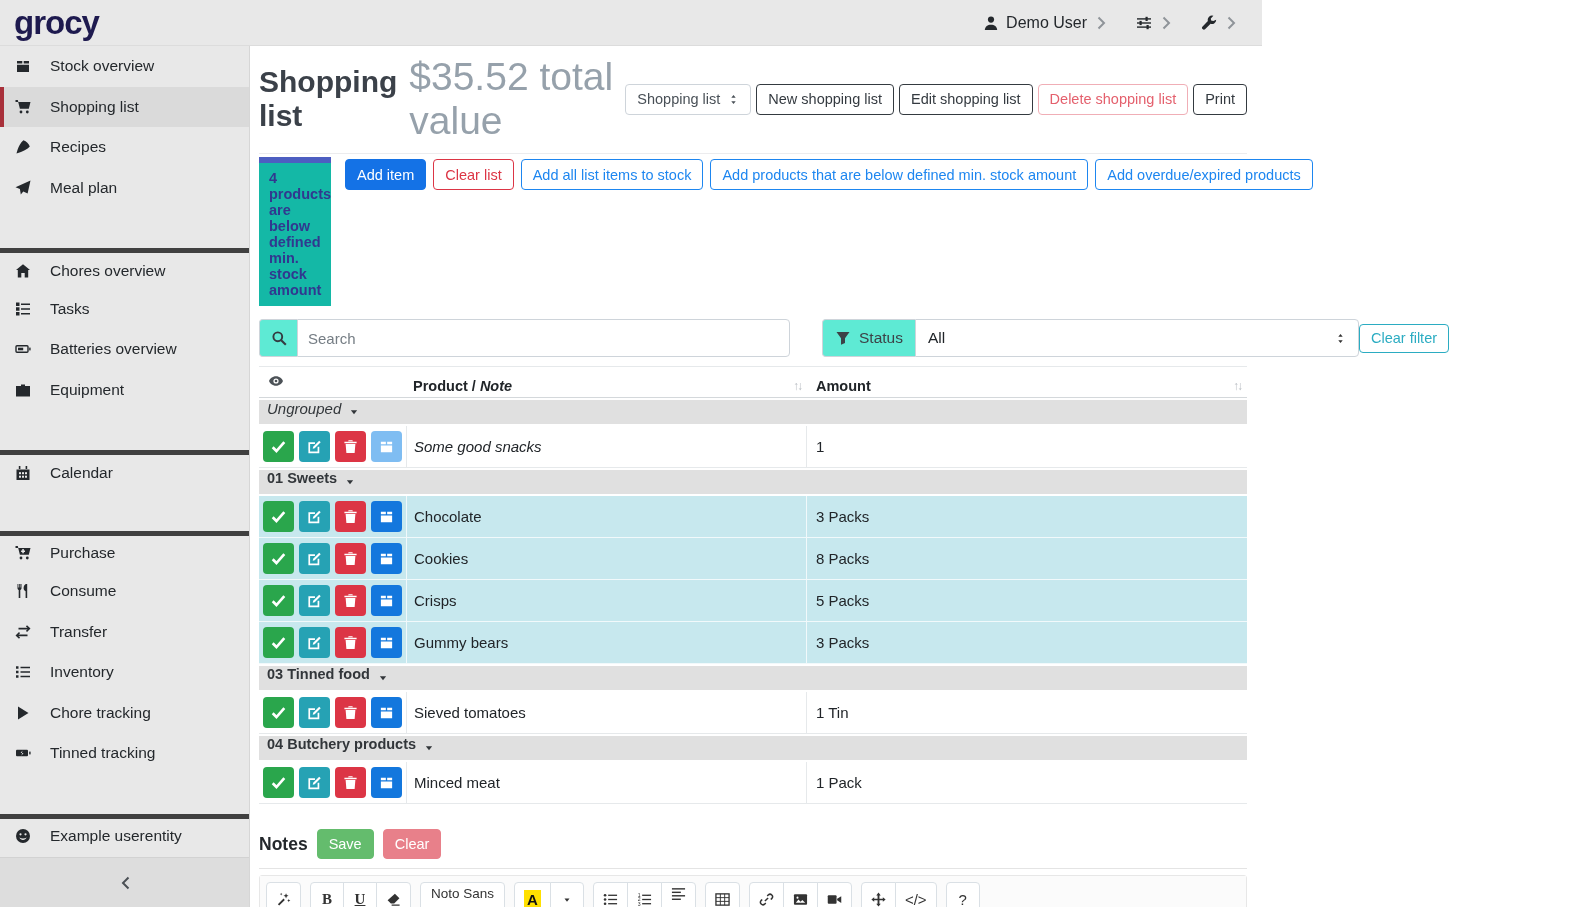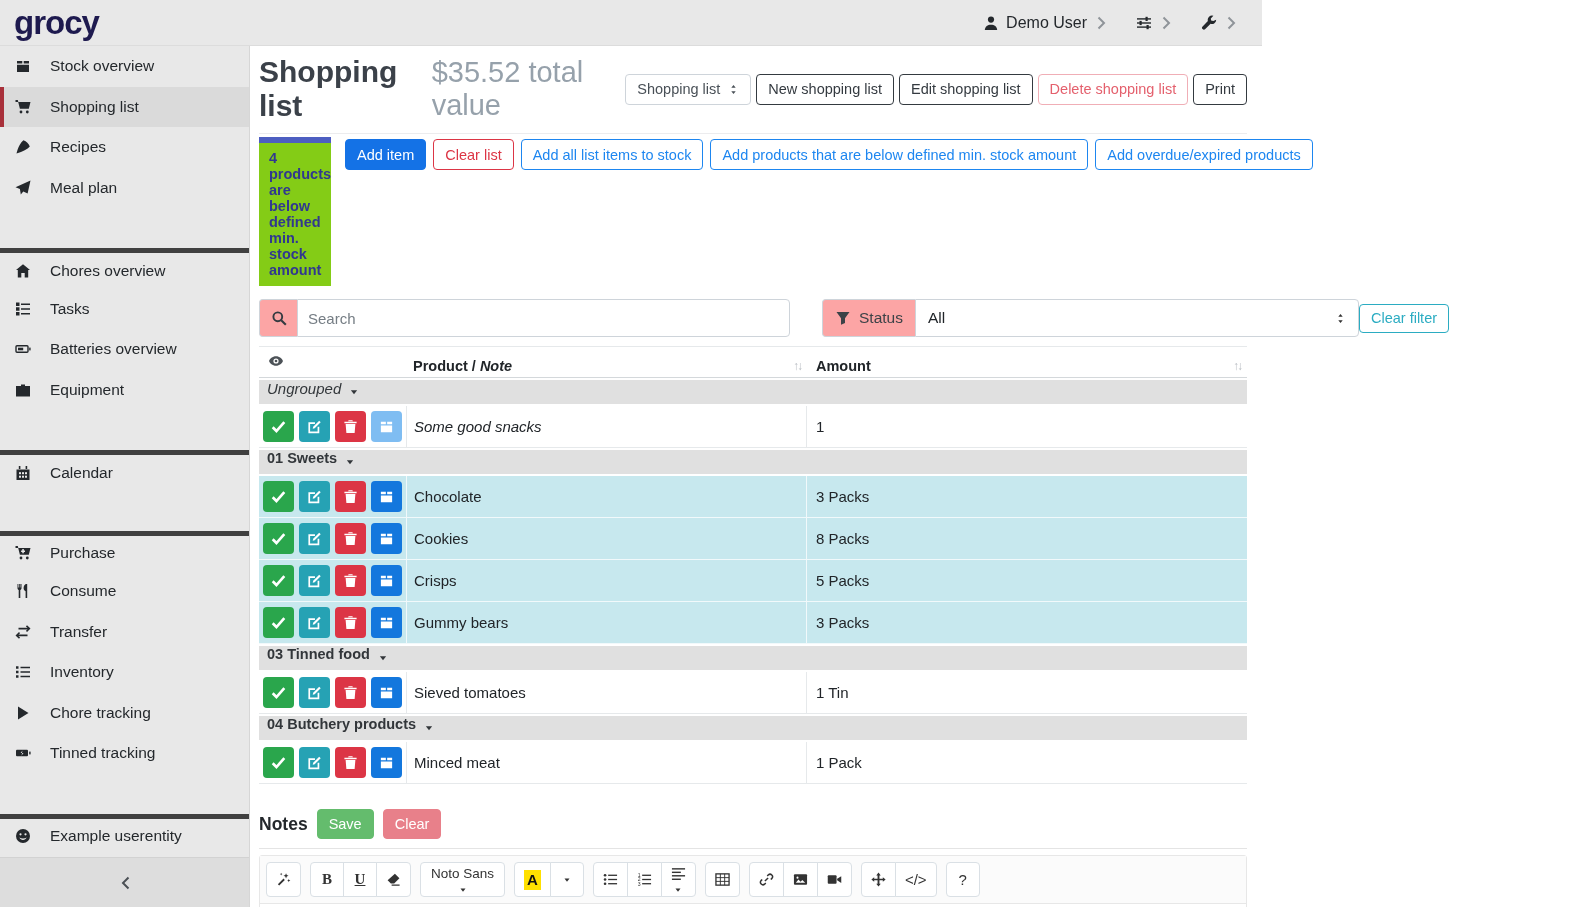--- a/index.html
+++ b/index.html
@@ -30,46 +30,46 @@
     border-top:1px solid #d2d2d2; display:flex; align-items:center; justify-content:center; cursor:pointer; }
   .collapse-bar svg { width:13px; height:13px; color:#4a4f54; }
 
   .icn { display:inline-flex; align-items:center; justify-content:center; }
   .icn svg { width:16px; height:16px; fill:currentColor; }
 
   
   .main { flex:1; background:#fff; padding:0 15px 0 9px; display:flex; flex-direction:column; min-width:0; }
   .page-head { display:flex; align-items:center; padding:9px 0 10px 0; border-bottom:1px solid #ececee; }
   .page-title { font-size:30px; font-weight:700; color:#3b4149; }
-  .page-sub { font-size:29px; font-weight:400; color:#96a1ab; margin-left:12px; }
+  .page-sub { font-size:39px; font-weight:400; color:#96a1ab; margin-left:12px; }
   .head-btns { margin-left:auto; display:flex; gap:5px; align-items:center; }
 
   .btn { display:inline-flex; align-items:center; justify-content:center; height:31px; padding:0 11px;
     font-size:14.5px; border-radius:4px; background:#fff; border:1px solid #343a40; color:#343a40;
     cursor:pointer; white-space:nowrap; }
   .btn.select { border-color:#ced4da; color:#495057; gap:8px; }
   .btn.danger-outline { border-color:#f0aeb6; color:#e4606d; }
   .btn.primary { background:#1472e6; border-color:#1472e6; color:#fff; }
   .btn.red-outline { border-color:#dc3545; color:#dc3545; }
   .btn.blue-outline { border-color:#1d86f0; color:#1d86f0; }
   .btn.teal-outline { border-color:#2bacc2; color:#2bacc2; height:29px; }
   .updown svg { width:11px; height:11px; }
 
   
   .alert-row { display:flex; align-items:flex-start; margin-top:3px; }
   .minstock { width:349px; cursor:pointer; }
   .minstock .bar { height:6px; background:#4d5ec1; }
-  .minstock .body { background:#84cc16; color:#31388f; font-weight:700; font-size:14.5px;
+  .minstock .body { background:#14b8a6; color:#31388f; font-weight:700; font-size:14.5px;
     padding:7px 0 8px 10px; }
   .action-btns { display:flex; gap:7px; margin-left:14px; margin-top:2px; }
 
   
   .filter-row { display:flex; align-items:center; margin-top:13px; }
   .input-group { display:flex; height:38px; }
-  .ig-prepend { background:#fca5a5; border:1px solid #ced4da; border-right:none; border-radius:4px 0 0 4px;
+  .ig-prepend { background:#5eead4; border:1px solid #ced4da; border-right:none; border-radius:4px 0 0 4px;
     display:flex; align-items:center; justify-content:center; color:#343a40; }
   .search-prepend { width:38px; }
   .search-input { width:493px; border:1px solid #ced4da; border-radius:0 4px 4px 0; font-size:15px;
     padding:0 10px; color:#495057; outline:none; }
   .search-input::placeholder { color:#757d84; }
   .status-group { margin-left:32px; }
   .status-prepend { padding:0 12px; gap:8px; font-size:15.5px; color:#3c4247; display:flex; }
   .status-select { width:444px; border:1px solid #ced4da; border-radius:0 4px 4px 0; background:#fff;
     display:flex; align-items:center; font-size:15.5px; color:#212529; padding:0 12px; cursor:pointer; }
   .status-select .updown { margin-left:auto; color:#333; }

